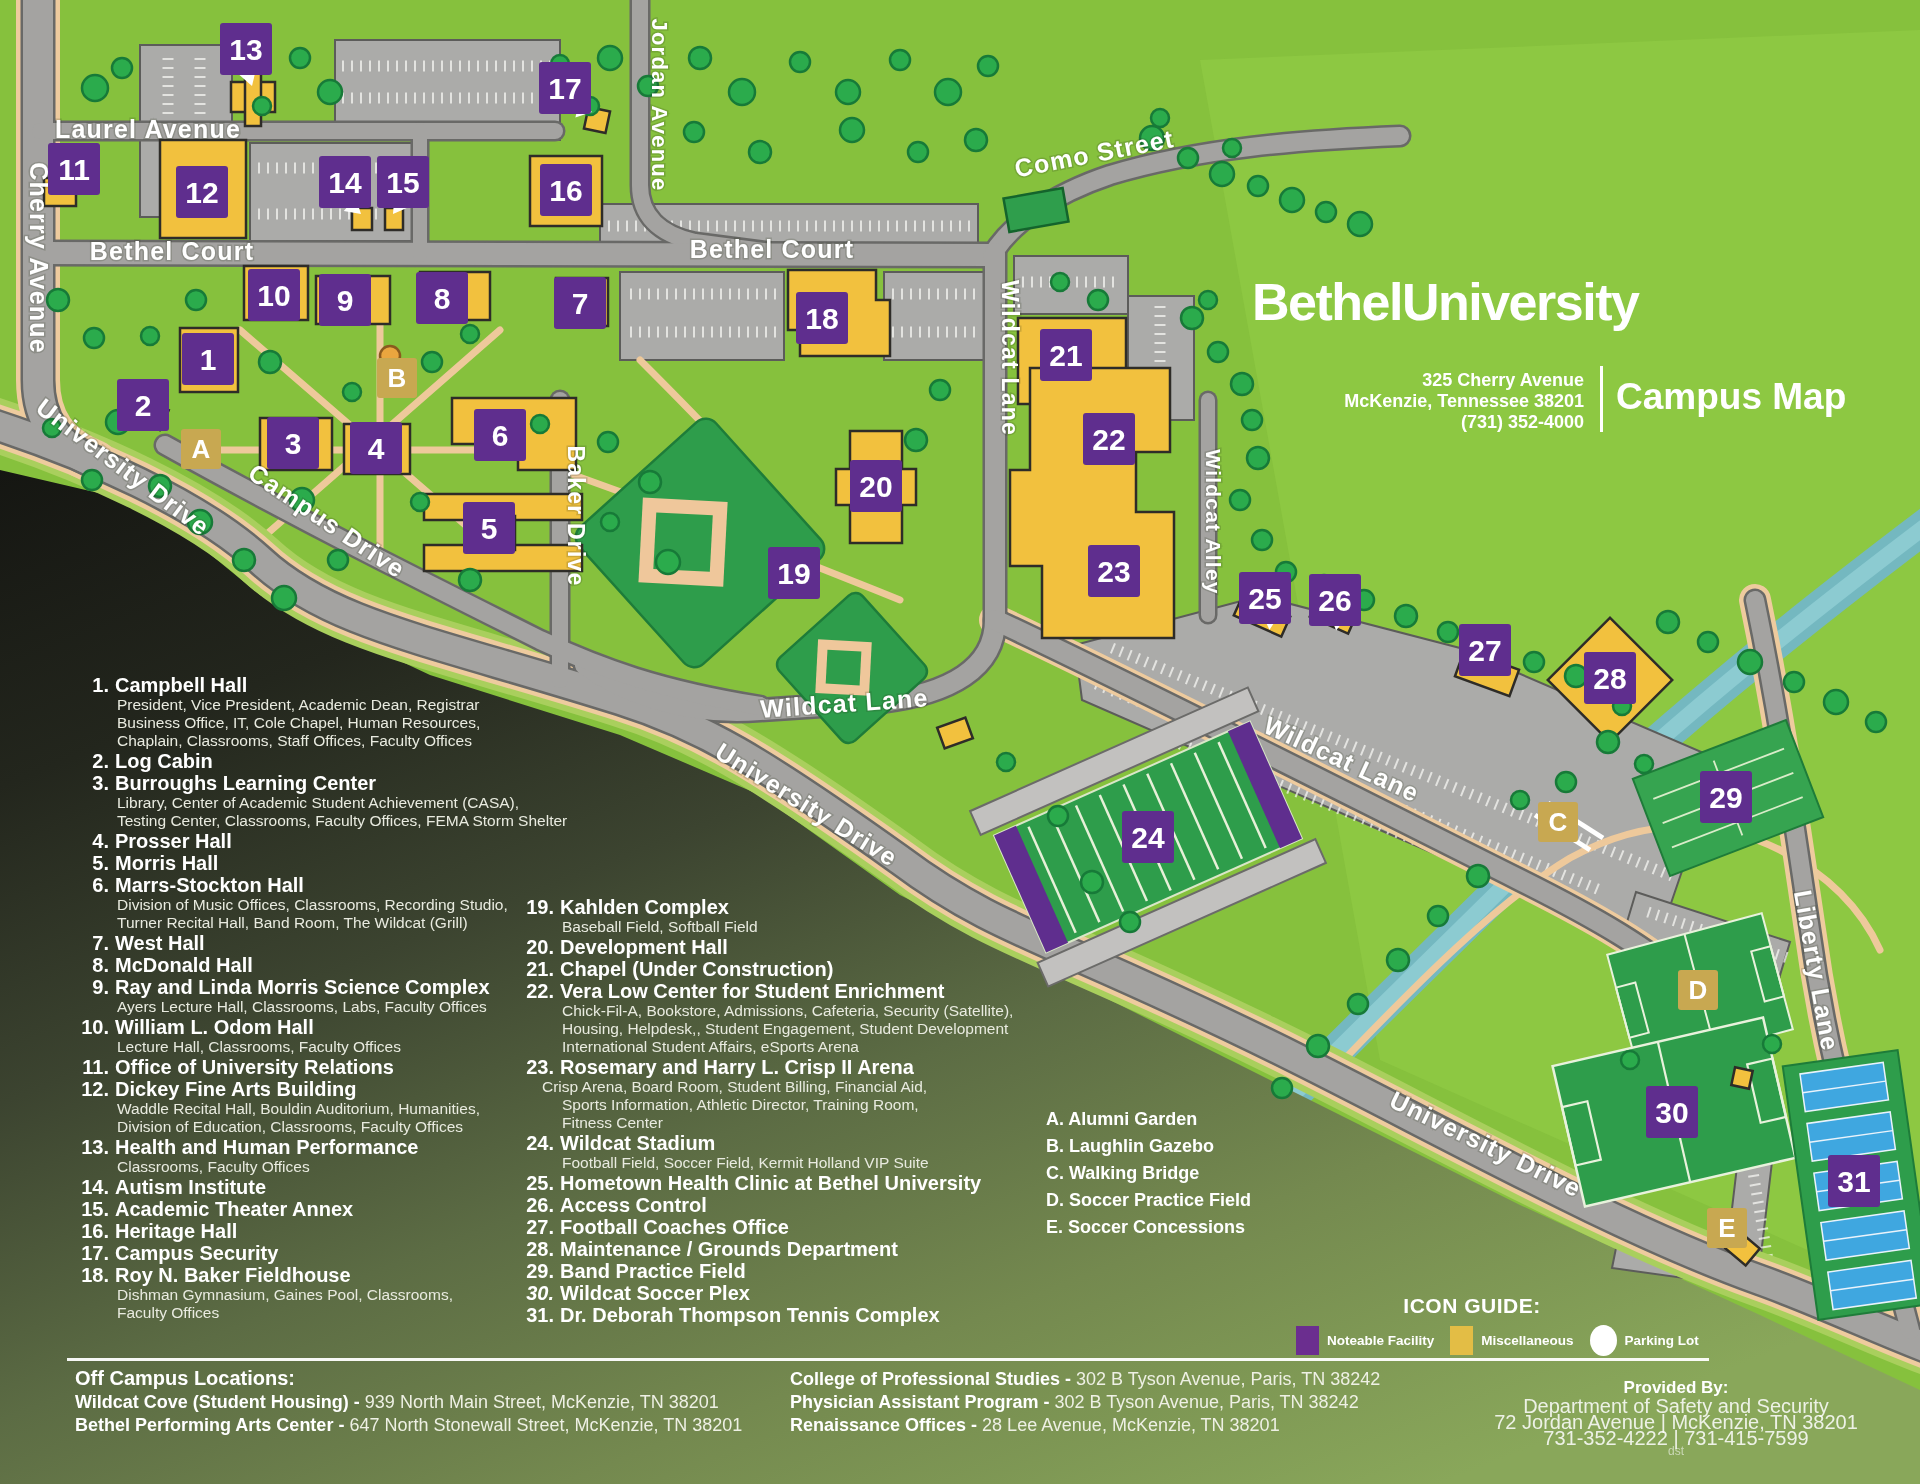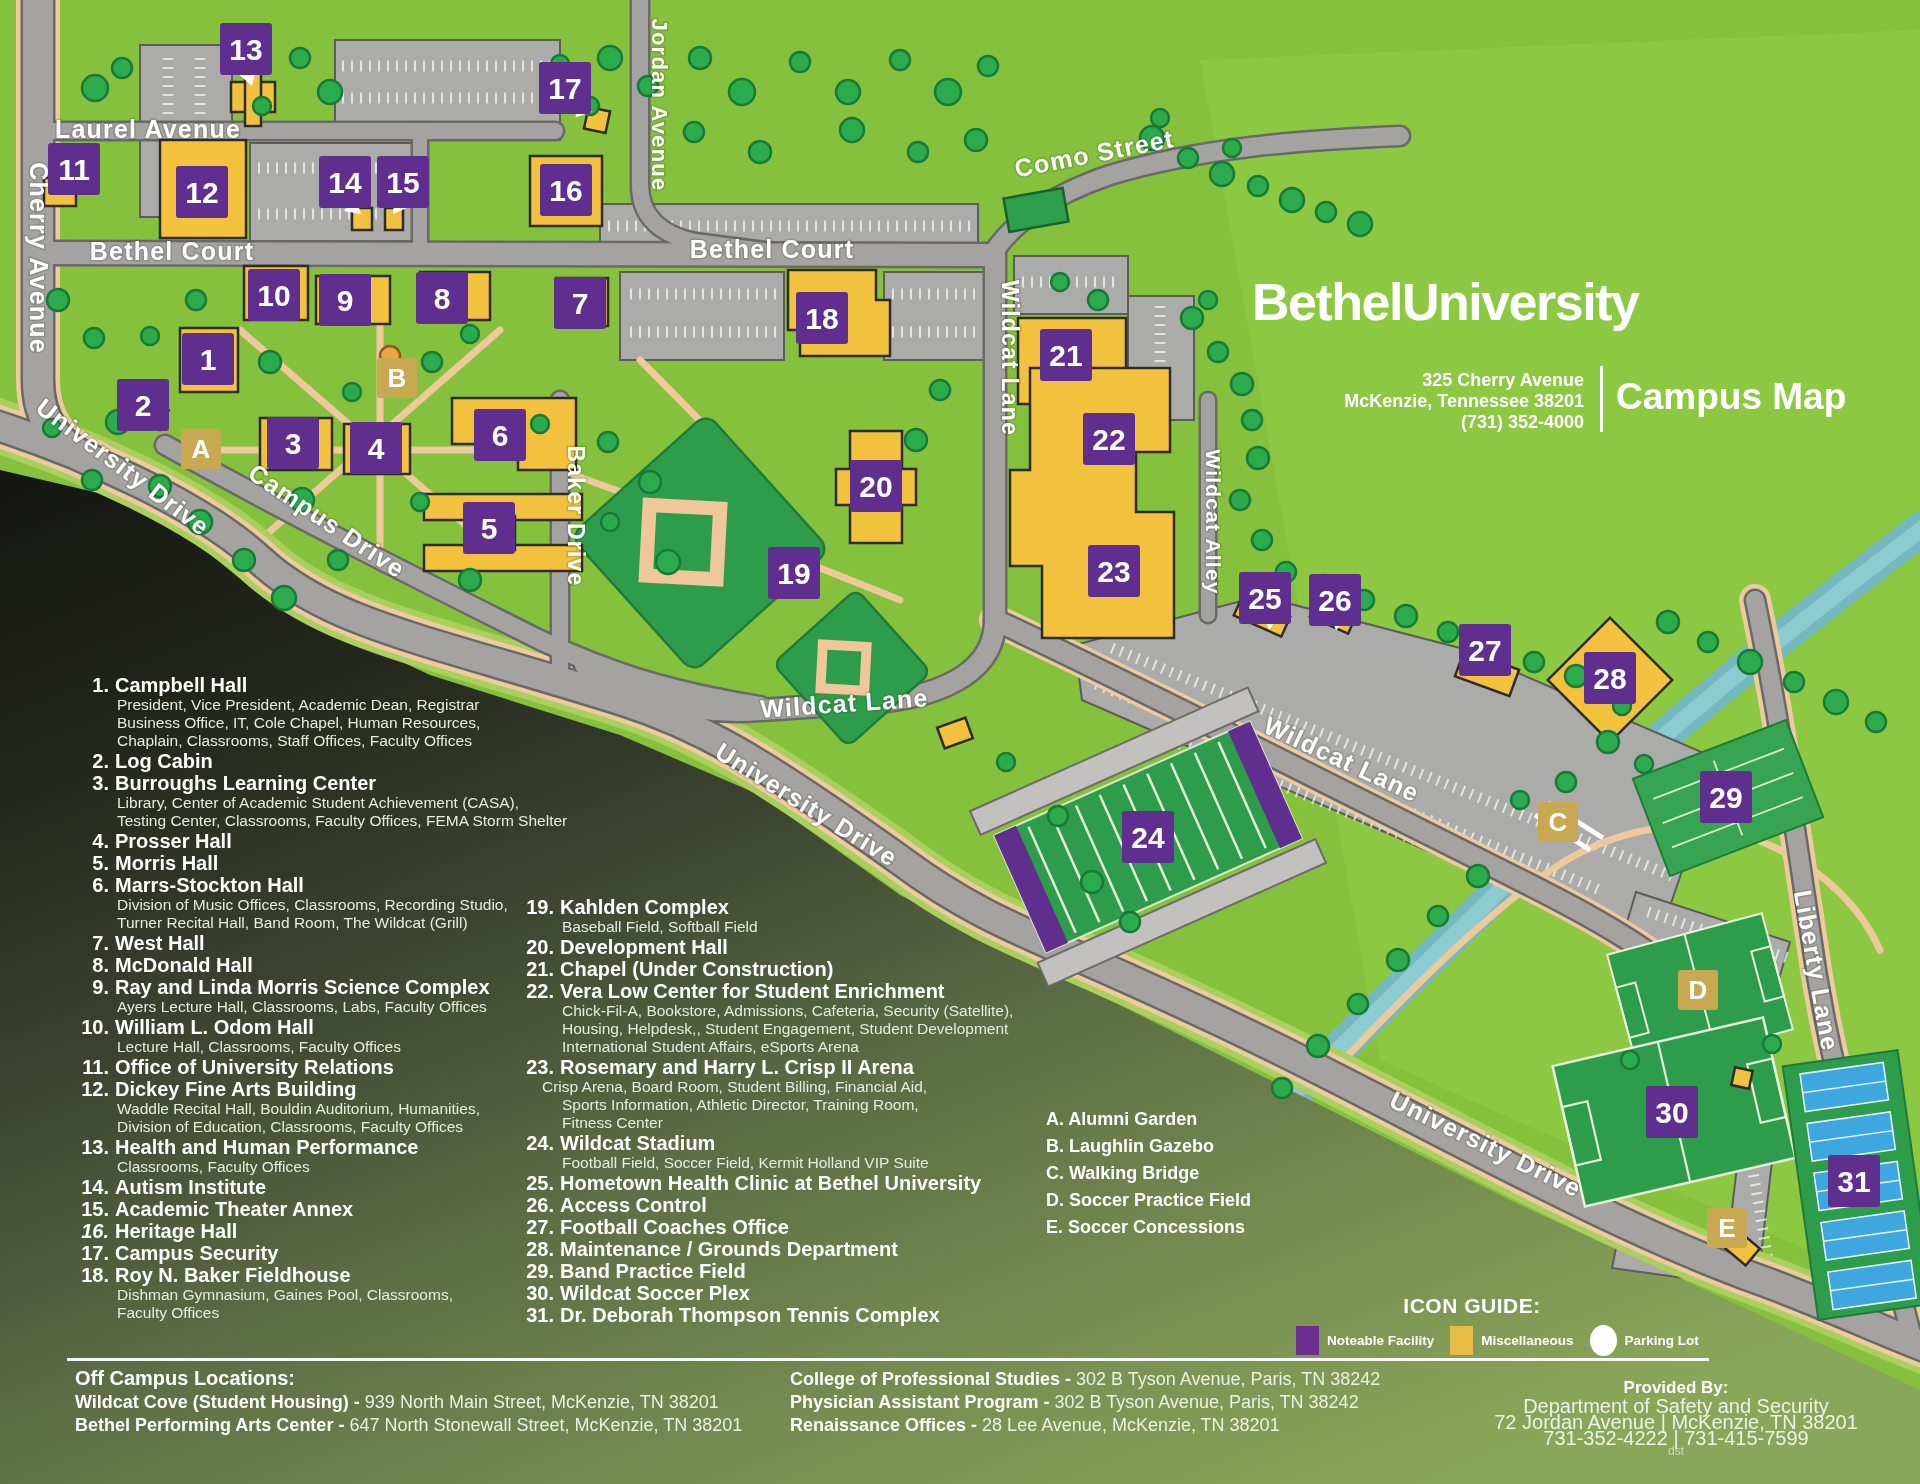--- a/index.html
+++ b/index.html
@@ -701,21 +701,21 @@
         </div>
       </div>
       <div class="lg-item">
         <div class="lg-head">
           <span class="lg-num" style="width: 34px;">15.</span>
           <span class="lg-name">Academic Theater Annex</span>
         </div>
       </div>
       <div class="lg-item">
         <div class="lg-head">
-          <span class="lg-num" style="width: 34px; font-style: italic;">16.</span>
+          <span class="lg-num" style="width: 34px;">16.</span>
           <span class="lg-name">Heritage Hall</span>
         </div>
       </div>
       <div class="lg-item">
         <div class="lg-head">
           <span class="lg-num" style="width: 34px;">17.</span>
           <span class="lg-name">Campus Security</span>
         </div>
       </div>
       <div class="lg-item">
@@ -797,21 +797,21 @@
         </div>
       </div>
       <div class="lg-item">
         <div class="lg-head">
           <span class="lg-num" style="width: 40px;">29.</span>
           <span class="lg-name">Band Practice Field</span>
         </div>
       </div>
       <div class="lg-item">
         <div class="lg-head">
-          <span class="lg-num" style="width: 40px;">30.</span>
+          <span class="lg-num" style="width: 40px; font-style: italic;">30.</span>
           <span class="lg-name">Wildcat Soccer Plex</span>
         </div>
       </div>
       <div class="lg-item">
         <div class="lg-head">
           <span class="lg-num" style="width: 40px;">31.</span>
           <span class="lg-name">Dr. Deborah Thompson Tennis Complex</span>
         </div>
       </div>
     </div>

